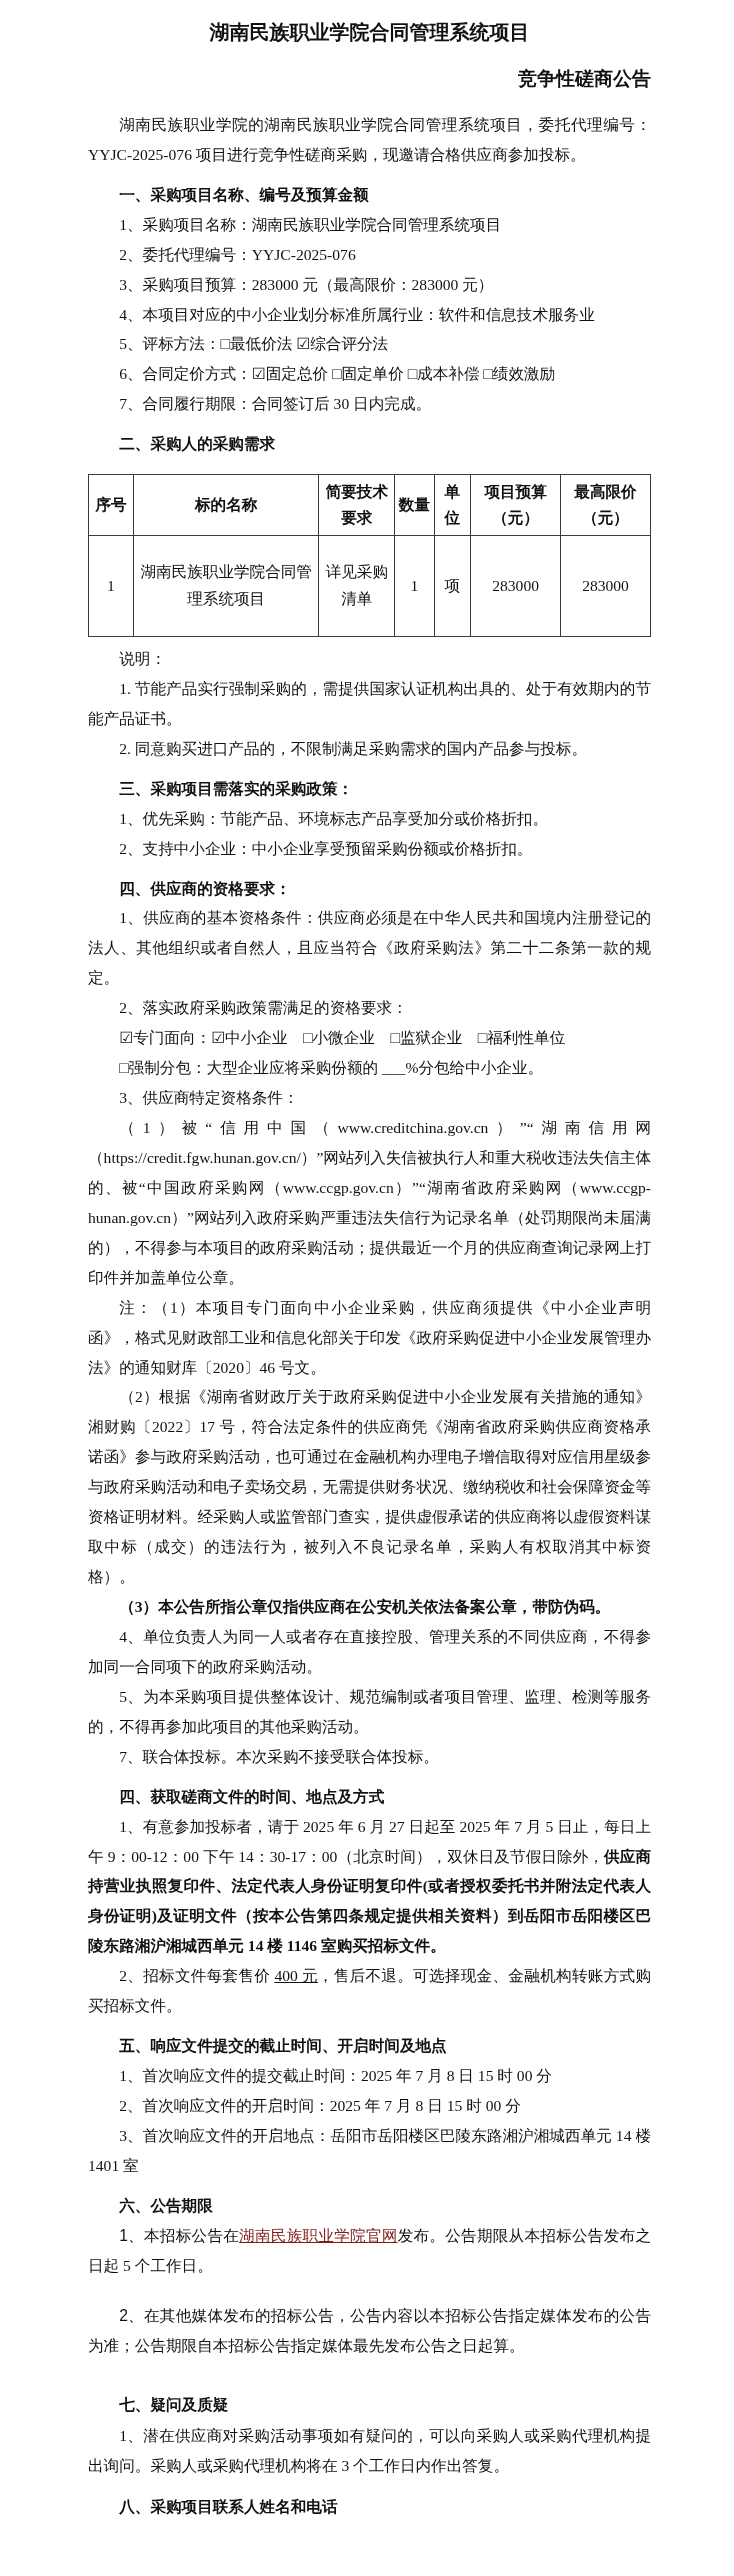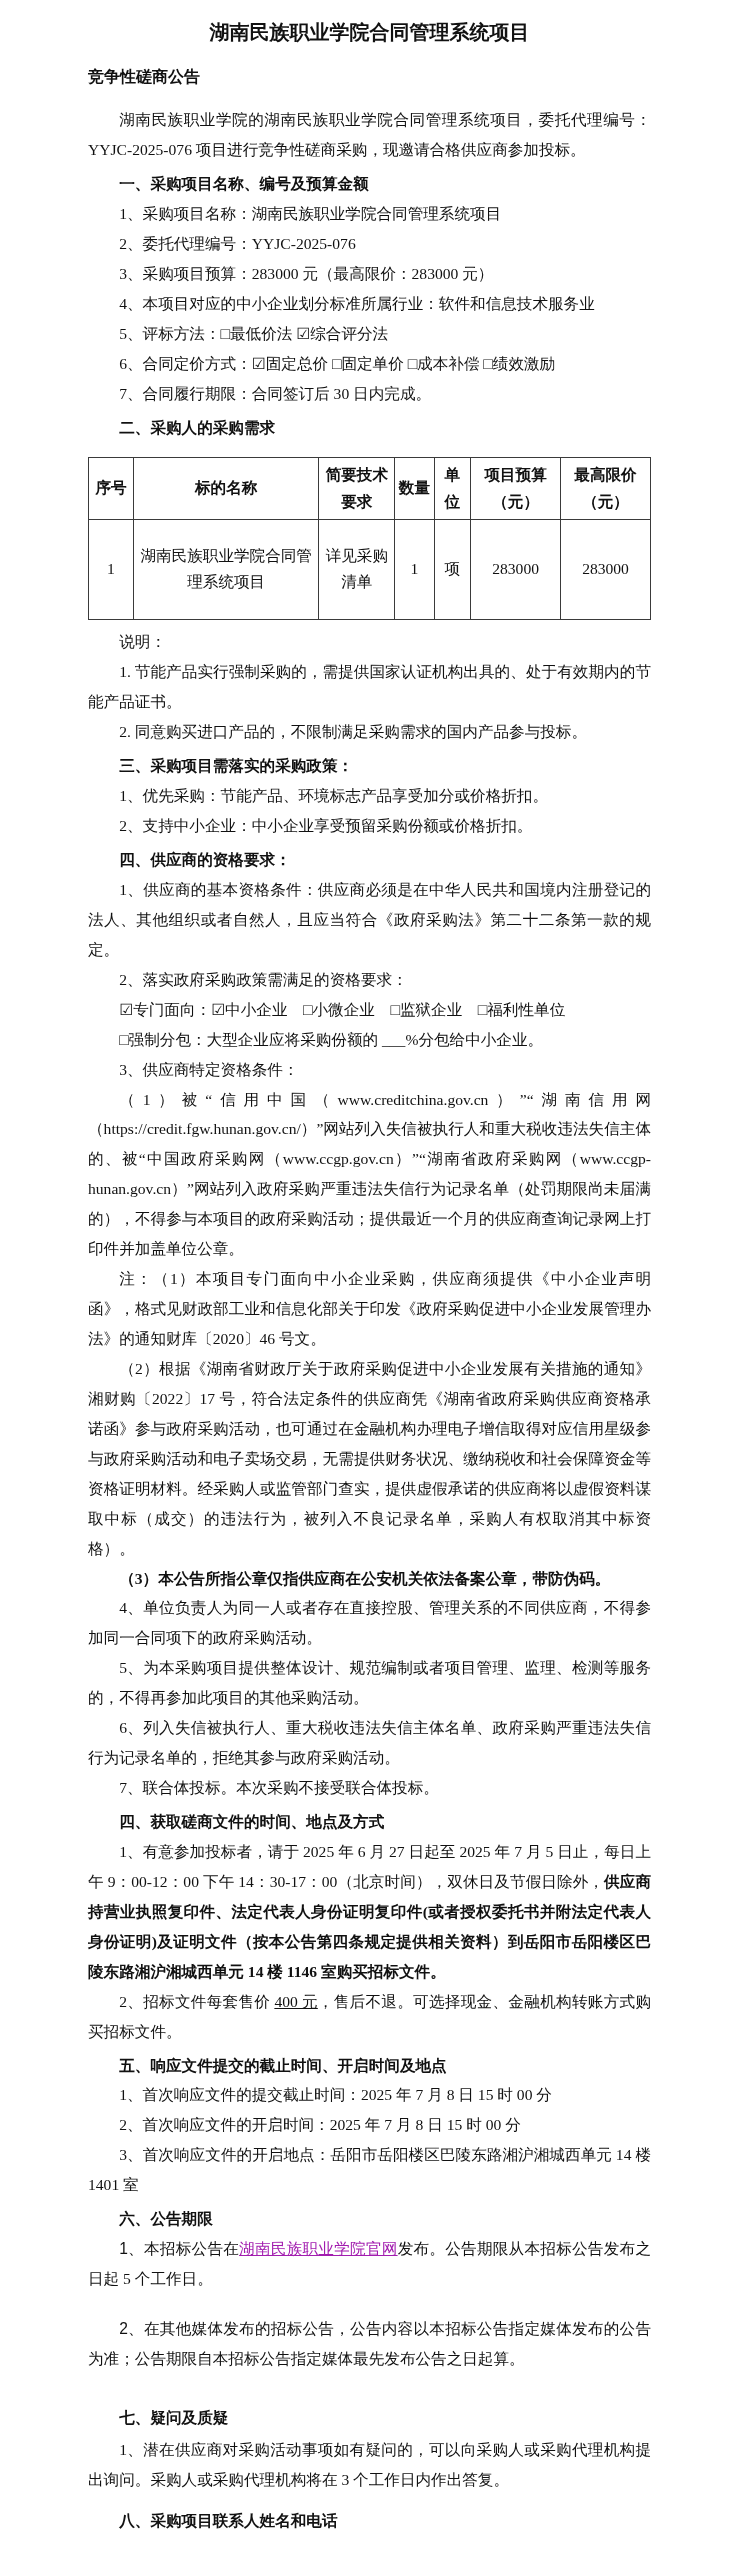--- a/index.html
+++ b/index.html
@@ -17,49 +17,49 @@
     background:#ffffff;
   }
   .title {
     font-size:20px;
     font-weight:bold;
     text-align:center;
     line-height:1.5;
     margin:5.5px 0 0 0;
   }
   .subtitle {
-    font-size:16px;
+    font-size:19px;
     font-weight:bold;
-    text-align:left;
+    text-align:right;
     line-height:1.5;
     margin:18.4px 0 16.5px 0;
     font-family:Liberation Serif, serif;
   }
   p {
     margin:0;
     line-height:1.92;
     text-align:justify;
     text-indent:2em;
   }
   .h-sans {
     font-family:Liberation Sans, sans-serif;
     font-weight:bold;
-    margin-top:4px;
+    margin-top:10px;
   }
   .h-serif {
     font-weight:bold;
     margin-top:11px;
   }
   .sans { font-family:"Liberation Sans","DejaVu Sans",sans-serif; }
   .bold { font-weight:bold; }
   .mt-sm { margin-top:9.2px; }
   .mt-md { margin-top:20px; }
   .mt-lg { margin-top:31px;font-family:Liberation Mono, monospace; }
   .doc-link {
-    color:#a21caf;
+    color:#7f1d1d;
     text-decoration:underline;
     cursor:pointer;
   }
   .u { text-decoration:underline; }
   table.req {
     width:100%;
     border-collapse:collapse;
     margin:14.7px 0 7.3px 0;
     table-layout:fixed;
     padding-left:44px;
@@ -151,21 +151,20 @@
   <p>2、落实政府采购政策需满足的资格要求：</p>
   <p>☑专门面向：☑中小企业　□小微企业　□监狱企业　□福利性单位</p>
   <p>□强制分包：大型企业应将采购份额的 ___%分包给中小企业。</p>
   <p>3、供应商特定资格条件：</p>
   <p>（1）被“信用中国（www.creditchina.gov.cn）”“湖南信用网（https://credit.fgw.hunan.gov.cn/）”网站列入失信被执行人和重大税收违法失信主体的、被“中国政府采购网（www.ccgp.gov.cn）”“湖南省政府采购网（www.ccgp-hunan.gov.cn）”网站列入政府采购严重违法失信行为记录名单（处罚期限尚未届满的），不得参与本项目的政府采购活动；提供最近一个月的供应商查询记录网上打印件并加盖单位公章。</p>
   <p>注：（1）本项目专门面向中小企业采购，供应商须提供《中小企业声明函》，格式见财政部工业和信息化部关于印发《政府采购促进中小企业发展管理办法》的通知财库〔2020〕46 号文。</p>
   <p>（2）根据《湖南省财政厅关于政府采购促进中小企业发展有关措施的通知》湘财购〔2022〕17 号，符合法定条件的供应商凭《湖南省政府采购供应商资格承诺函》参与政府采购活动，也可通过在金融机构办理电子增信取得对应信用星级参与政府采购活动和电子卖场交易，无需提供财务状况、缴纳税收和社会保障资金等资格证明材料。经采购人或监管部门查实，提供虚假承诺的供应商将以虚假资料谋取中标（成交）的违法行为，被列入不良记录名单，采购人有权取消其中标资格）。</p>
   <p class="bold">（3）本公告所指公章仅指供应商在公安机关依法备案公章，带防伪码。</p>
   <p>4、单位负责人为同一人或者存在直接控股、管理关系的不同供应商，不得参加同一合同项下的政府采购活动。</p>
   <p>5、为本采购项目提供整体设计、规范编制或者项目管理、监理、检测等服务的，不得再参加此项目的其他采购活动。</p>
-  <p>6、列入失信被执行人、重大税收违法失信主体名单、政府采购严重违法失信行为记录名单的，拒绝其参与政府采购活动。</p>
   <p>7、联合体投标。本次采购不接受联合体投标。</p>
 
   <p class="h-sans">四、获取磋商文件的时间、地点及方式</p>
   <p><span>1、有意参加投标者，请于 2025 年 6 月 27 日起至 2025 年 7 月 5 日止，每日上午 9：00-12：00 下午 14：30-17：00（北京时间），双休日及节假日除外，</span><span class="bold">供应商持营业执照复印件、法定代表人身份证明复印件(或者授权委托书并附法定代表人身份证明)及证明文件（按本公告第四条规定提供相关资料）到岳阳市岳阳楼区巴陵东路湘沪湘城西单元 14 楼 1146 室购买招标文件。</span></p>
   <p><span>2、招标文件每套售价 </span><span class="u">400 元</span><span>，售后不退。可选择现金、金融机构转账方式购买招标文件。</span></p>
 
   <p class="h-sans">五、响应文件提交的截止时间、开启时间及地点</p>
   <p>1、首次响应文件的提交截止时间：2025 年 7 月 8 日 15 时 00 分</p>
   <p>2、首次响应文件的开启时间：2025 年 7 月 8 日 15 时 00 分</p>
   <p>3、首次响应文件的开启地点：岳阳市岳阳楼区巴陵东路湘沪湘城西单元 14 楼 1401 室</p>

